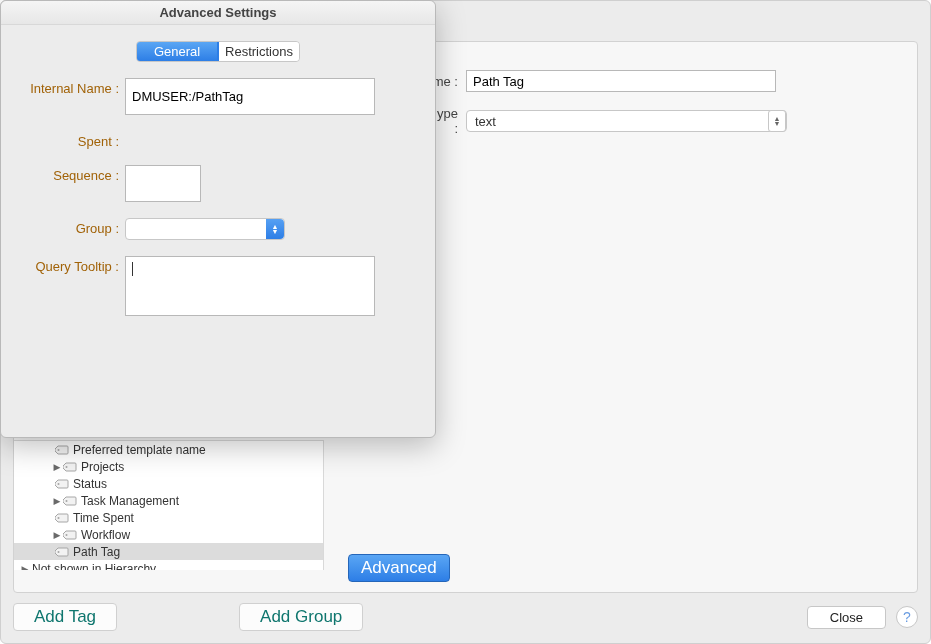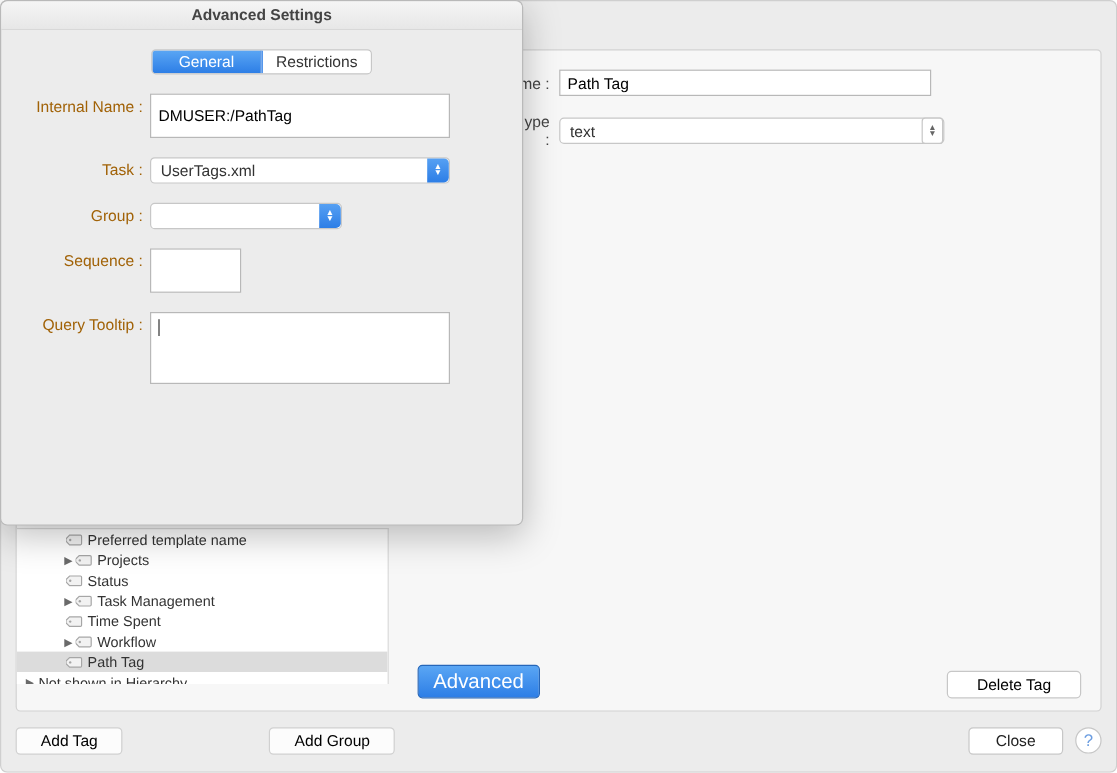--- a/index.html
+++ b/index.html
@@ -52,21 +52,21 @@
     right: 0;
     top: 0;
     bottom: 0;
   }
   .form-row {
     display: flex;
     align-items: center;
     margin-top: 12px;
     gap: 8px;
   }
-  .form-row:first-child { margin-top: 16px; }
+  .form-row:first-child { margin-top: 28px; }
   .form-label {
     text-align: right;
     color: #444;
   }
   .text-input {
     background: #fff;
     border: 1px solid #b8b8b8;
     padding: 3px 6px;
     font-size: 13px;
     height: 22px;
@@ -168,25 +168,25 @@
     left: 12px;
     right: 12px;
     bottom: 10px;
     height: 32px;
     display: flex;
     align-items: center;
   }
   .footer-btn {
     background: #fcfcfc;
     border: 1px solid #d0d0d0;
-    color: #000000;
+    color: #0f766e;
     border-radius: 4px;
     padding: 3px 20px;
     margin-right: 12px;
-    font-size: 13px;
+    font-size: 17px;
   }
   .close-btn {
     background: #fff;
     border: 1px solid #c7c7c7;
     border-radius: 4px;
     padding: 3px 22px;
     font-size: 13px;
     color: #222;
   }
   .help-btn {
@@ -224,21 +224,21 @@
     justify-content: center;
     font-size: 13px;
     color: #444;
     background: linear-gradient(#f5f5f5, #e7e7e7);
     border-radius: 6px 6px 0 0;
     font-weight: bold;
   }
   .seg-control {
     margin: 16px auto 0;
     display: flex;
-    width: 184px;
+    width: 164px;
     border-radius: 4px;
     overflow: hidden;
     border: 1px solid #c7c7c7;
   }
   .seg {
     flex: 1;
     text-align: center;
     font-size: 13px;
     padding: 2px 0;
     background: #fff;
@@ -353,21 +353,20 @@
         <div class="mac-select-wrap" style="width:321px;">
           <span>text</span>
           <span class="mac-select-stepper">
             <span class="stepper-up">▲</span>
             <span class="stepper-down">▼</span>
           </span>
         </div>
       </div>
 
       <button class="advanced-btn">Advanced</button>
-      <button class="delete-tag-btn">Delete Tag</button>
     </div>
 
     <div class="tree-panel">
       <div id="tree-rows">
           <div class="tree-row indent-3">
             <span class="disclosure"></span>
             <span class="tag-icon">
               <svg width="14" height="10" viewBox="0 0 14 10">
                 <path d="M0 4 L3 1 H12 Q13 1 13 2 V8 Q13 9 12 9 H3 L0 6 Z" fill="#f2f2f2" stroke="#a6a6a6" stroke-width="1"></path>
                 <circle cx="3.5" cy="5" r="1" fill="#a6a6a6"></circle>
@@ -459,42 +458,35 @@
     <div class="seg active">General</div>
     <div class="seg">Restrictions</div>
   </div>
 
   <div class="modal-form">
     <div class="m-row">
       <span class="m-label">Internal Name :</span>
       <input class="m-input wide" value="DMUSER:/PathTag" style="">
     </div>
     <div class="m-row">
-      <span class="m-label">Task :</span>
-      <div class="m-select-wrap wide">
-        <span>UserTags.xml</span>
-        <span class="m-stepper-blue">
-          <span class="stepper-up">▲</span>
-            <span class="stepper-down">▼</span>
-        </span>
-      </div>
+      <span class="m-label">Spent :</span>
+    </div>
+    <div class="m-row">
+      <span class="m-label">Sequence :</span>
+      <input class="m-input seq" value="" style="">
     </div>
     <div class="m-row">
       <span class="m-label">Group :</span>
       <div class="m-select-wrap grp">
         <span></span>
         <span class="m-stepper-blue">
           <span class="stepper-up">▲</span>
             <span class="stepper-down">▼</span>
         </span>
       </div>
     </div>
     <div class="m-row">
-      <span class="m-label">Sequence :</span>
-      <input class="m-input seq" value="" style="">
-    </div>
-    <div class="m-row">
       <span class="m-label">Query Tooltip :</span>
       <div class="m-textarea"><span class="cursor-bar"></span></div>
     </div>
   </div>
 
 </div>
 
 </body></html>

